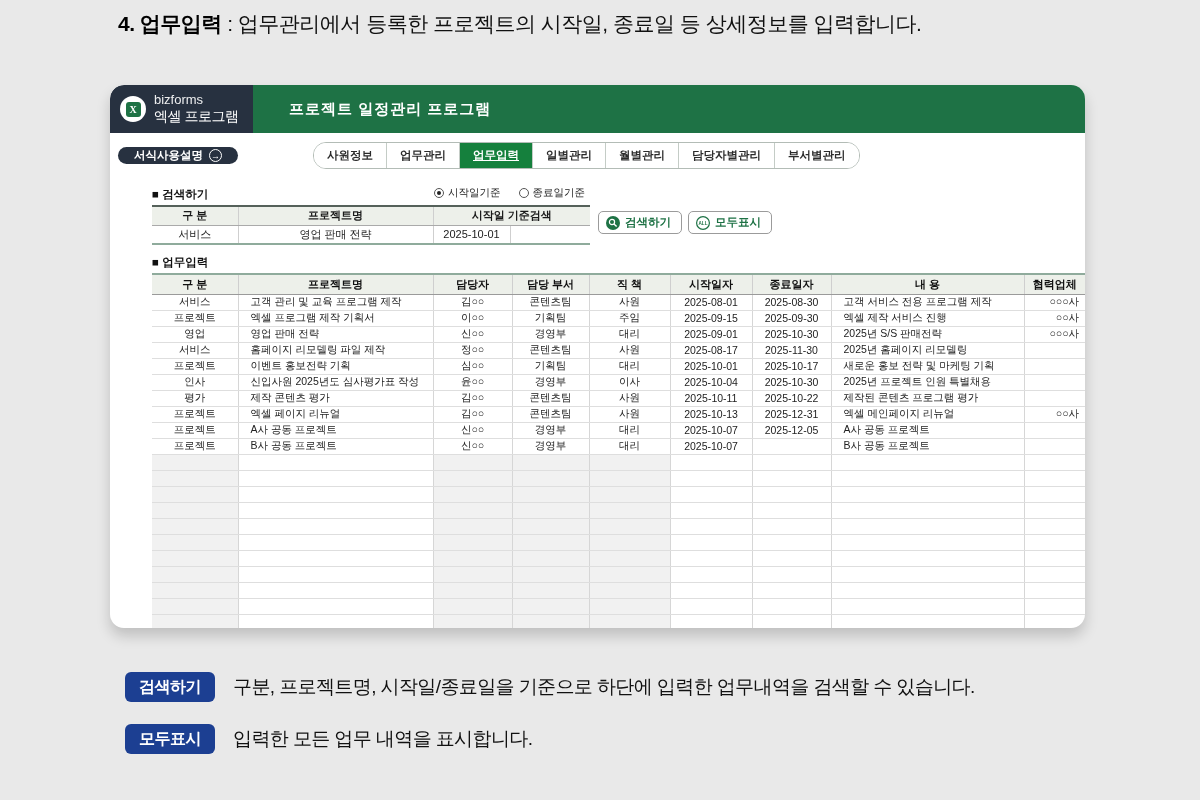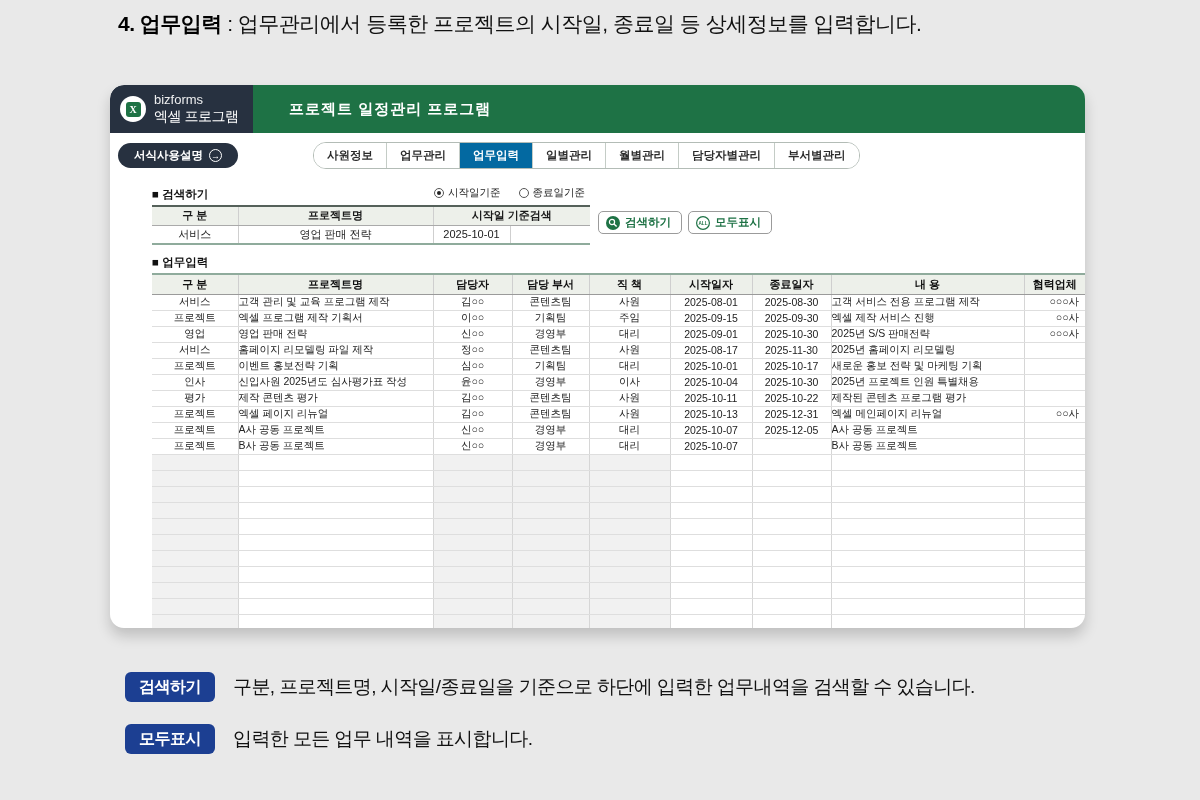--- a/index.html
+++ b/index.html
@@ -41,39 +41,39 @@
   .brand-text .large { font-size:14px; font-weight:normal; letter-spacing:-0.5px; }
   .green-bar {
     flex:1; background:#1e7245; color:#fff; display:flex; align-items:center;
     padding-left:36px; font-size:15px; font-weight:bold; letter-spacing:1px;
   }
 
   
   .tab-row { display:flex; align-items:center; padding:9px 8px 6px 8px; }
   .guide-btn {
     background:#273140; color:#fff; border:none; border-radius:14px;
-    height:25px; padding:0 16px; font-size:11.5px; font-weight:bold;
+    height:17px; padding:0 16px; font-size:11.5px; font-weight:bold;
     display:flex; align-items:center; gap:6px; cursor:pointer;
     font-family:inherit;
   }
   .guide-btn .arrow-circle {
     width:13px; height:13px; border:1px solid #fff; border-radius:50%;
     font-size:9px; line-height:12px; text-align:center; display:inline-block;
   }
   .tab-bar {
     display:flex; margin-left:75px; border:1px solid #b3bcb6; border-radius:13px;
     overflow:hidden; height:27px; background:#fff;
   }
   .tab {
     padding:0 13px; font-size:11.5px; font-weight:bold; color:#2b2b2b;
     display:flex; align-items:center; border-right:1px solid #c4ccc6;
     cursor:pointer; white-space:nowrap; background:#fff;
   }
   .tab:last-child { border-right:none; }
-  .tab.active { background:#0369a1; color:#fff; }
+  .tab.active { background:#15803d; color:#fff;text-decoration:underline; }
 
   
   .content { padding:12px 0 0 42px; position:relative; }
   .section-label { font-size:11.5px; font-weight:bold; color:#111; margin-bottom:3px; }
 
   
   .search-block { position:relative; height:62px; }
   .radio-group {
     position:absolute; left:282px; top:-1px; display:flex; gap:18px;
     font-size:10.5px; color:#222; align-items:center;
@@ -115,21 +115,21 @@
   }
   .task-table td {
     font-size:10.5px; height:16px; border-bottom:1px solid #dedede;
     border-right:1px solid #d6d6d6; color:#222;
     white-space:nowrap; overflow:hidden; padding:0 5px;
   }
   .task-table th:last-child, .task-table td:last-child { border-right:none; }
   .task-table td:nth-child(1),.task-table td:nth-child(3),.task-table td:nth-child(4),
   .task-table td:nth-child(5),.task-table td:nth-child(6),.task-table td:nth-child(7)
   { text-align:center; }
-  .task-table td:nth-child(2),.task-table td:nth-child(8) { text-align:left; padding-left:0; }
+  .task-table td:nth-child(2),.task-table td:nth-child(8) { text-align:left; padding-left:12px; }
   .task-table td:nth-child(9) { text-align:right; padding-right:6px; }
   .task-table tr.empty td:nth-child(1),
   .task-table tr.empty td:nth-child(3),
   .task-table tr.empty td:nth-child(4),
   .task-table tr.empty td:nth-child(5) { background:#f1f1f1; }
 
   
   .legend { position:absolute; left:125px; top:672px; width:1060px; }
   .legend-item { display:flex; margin-bottom:22px; }
   .legend-badge {

